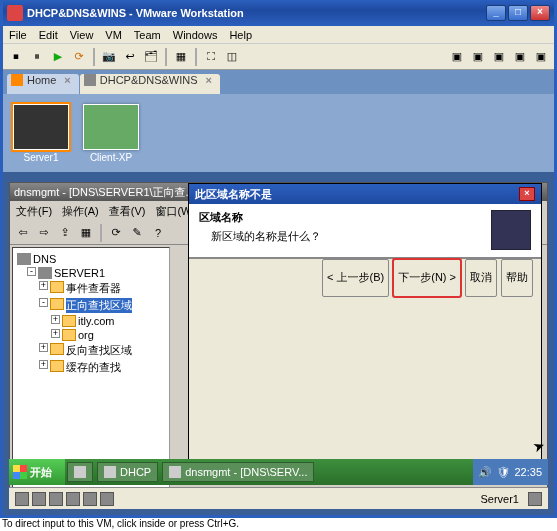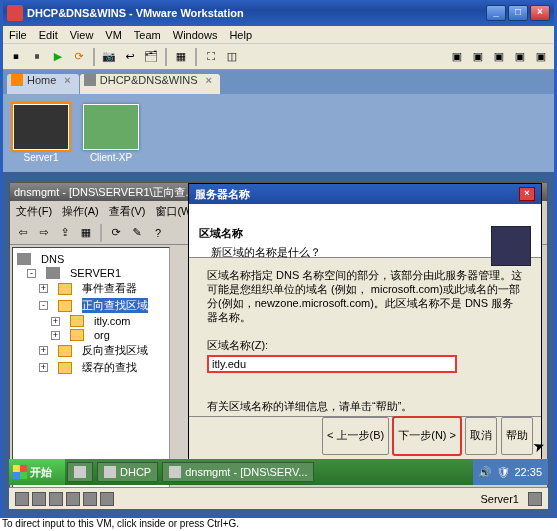--- a/index.html
+++ b/index.html
@@ -26,33 +26,33 @@
 .thumb .img{width:56px;height:46px;background:#333;border:1px solid #fff;box-shadow:0 0 3px rgba(0,0,0,.4)}
 .thumb.sel .img{outline:2px solid #f80}
 .thumb .lbl{color:#fff;font-size:10px}
 .client{flex:1;background:#3a5f96;position:relative;overflow:hidden}
 .inner-win{position:absolute;left:6px;top:10px;right:6px;bottom:6px;background:#d4d0c8;border:1px solid #555}
 .inner-title{height:18px;background:linear-gradient(#888,#555);color:#fff;font-size:11px;padding:2px 4px;display:flex;align-items:center}
 .inner-menu{height:20px;background:#d4d0c8;display:flex;align-items:center;padding:0 6px;gap:10px}
 .inner-tool{height:24px;background:#d4d0c8;border-bottom:1px solid #888;display:flex;align-items:center;padding:0 4px;gap:3px}
 .ibody{display:flex;height:calc(100% - 62px)}
 .tree{width:158px;background:#fff;border:1px inset #999;margin:2px;padding:4px;overflow:hidden}
-.tree-item{padding:1px 0 1px 0;display:flex;align-items:center;gap:10px}
+.tree-item{padding:1px 0 1px 0;display:flex;gap:2px}
 .tree .lv1{padding-left:10px}
 .tree .lv2{padding-left:22px}
 .tree .lv3{padding-left:34px}
 .tree .sel{background:#316ac5;color:#fff}
 .exp{width:9px;height:9px;border:1px solid #888;text-align:center;line-height:7px;font-size:9px;background:#fff;color:#000}
 .fico{width:14px;height:12px}
 .fico.fold{background:#fc6;border:1px solid #c80}
 .fico.srv{background:#888}
 .wizard{position:absolute;left:178px;top:0;width:354px;height:280px;background:#ece9d8;border:1px solid #000}
 .wiz-title{height:20px;background:linear-gradient(#2b5fbe,#1e4aa0);color:#fff;font-weight:bold;padding:2px 6px;display:flex;align-items:center}
 .wiz-title .wx{margin-left:auto;width:16px;height:14px;background:#d44;border:1px solid #800;color:#fff;text-align:center;line-height:11px;font-size:9px}
-.wiz-head{height:54px;background:#fff;border-bottom:1px solid #888;padding:22px 10px;display:flex}
+.wiz-head{height:54px;background:#fff;border-bottom:1px solid #888;padding:6px 10px;display:flex}
 .wiz-head-txt{flex:1}
 .wiz-head-ico{width:40px;height:40px;background:#335;border:1px solid #223}
 .wh-title{font-weight:bold;margin-bottom:4px}
 .wh-sub{margin-left:12px}
 .wiz-body{padding:10px 18px;height:158px}
 .wiz-desc{line-height:14px;margin-bottom:14px}
 .lbl-z{margin-bottom:2px}
 .zone-input{width:250px;height:18px;border:2px solid #e33;padding:1px 3px;background:#fff}
 .wiz-note{margin-top:26px}
 .wiz-btns{height:38px;border-top:1px solid #888;display:flex;align-items:center;justify-content:flex-end;padding:0 8px;gap:4px}
@@ -196,36 +196,30 @@
           <div class="tree-item lv2">
               <span class="exp">+</span>
               <span class="fico fold"></span>
               <span>缓存的查找</span>
             </div>
         </div>
       </div>
 
       <div class="wizard">
         <div class="wiz-title">
-            <span>服务器名称</span>
+            <span>此区域名称不是</span>
             <div class="wx">×</div>
           </div>
         <div class="wiz-head">
           <div class="wiz-head-txt">
             <div class="wh-title">区域名称</div>
             <div class="wh-sub">新区域的名称是什么？</div>
           </div>
           <div class="wiz-head-ico"></div>
         </div>
-        <div class="wiz-body">
-          <div class="wiz-desc">区域名称指定 DNS 名称空间的部分，该部分由此服务器管理。这可能是您组织单位的域名 (例如， microsoft.com)或此域名的一部分(例如，newzone.microsoft.com)。此区域名称不是 DNS 服务器名称。</div>
-          <div class="lbl-z">区域名称(Z):</div>
-          <input class="zone-input" value="itly.edu" style="">
-          <div class="wiz-note">有关区域名称的详细信息，请单击“帮助”。</div>
-        </div>
         <div class="wiz-btns">
           <button class="btn">&lt; 上一步(B)</button>
           <button class="btn next">下一步(N) &gt;</button>
           <button class="btn">取消</button>
           <button class="btn">帮助</button>
         </div>
         <div class="cursor">➤</div>
       </div>
     </div>
 

